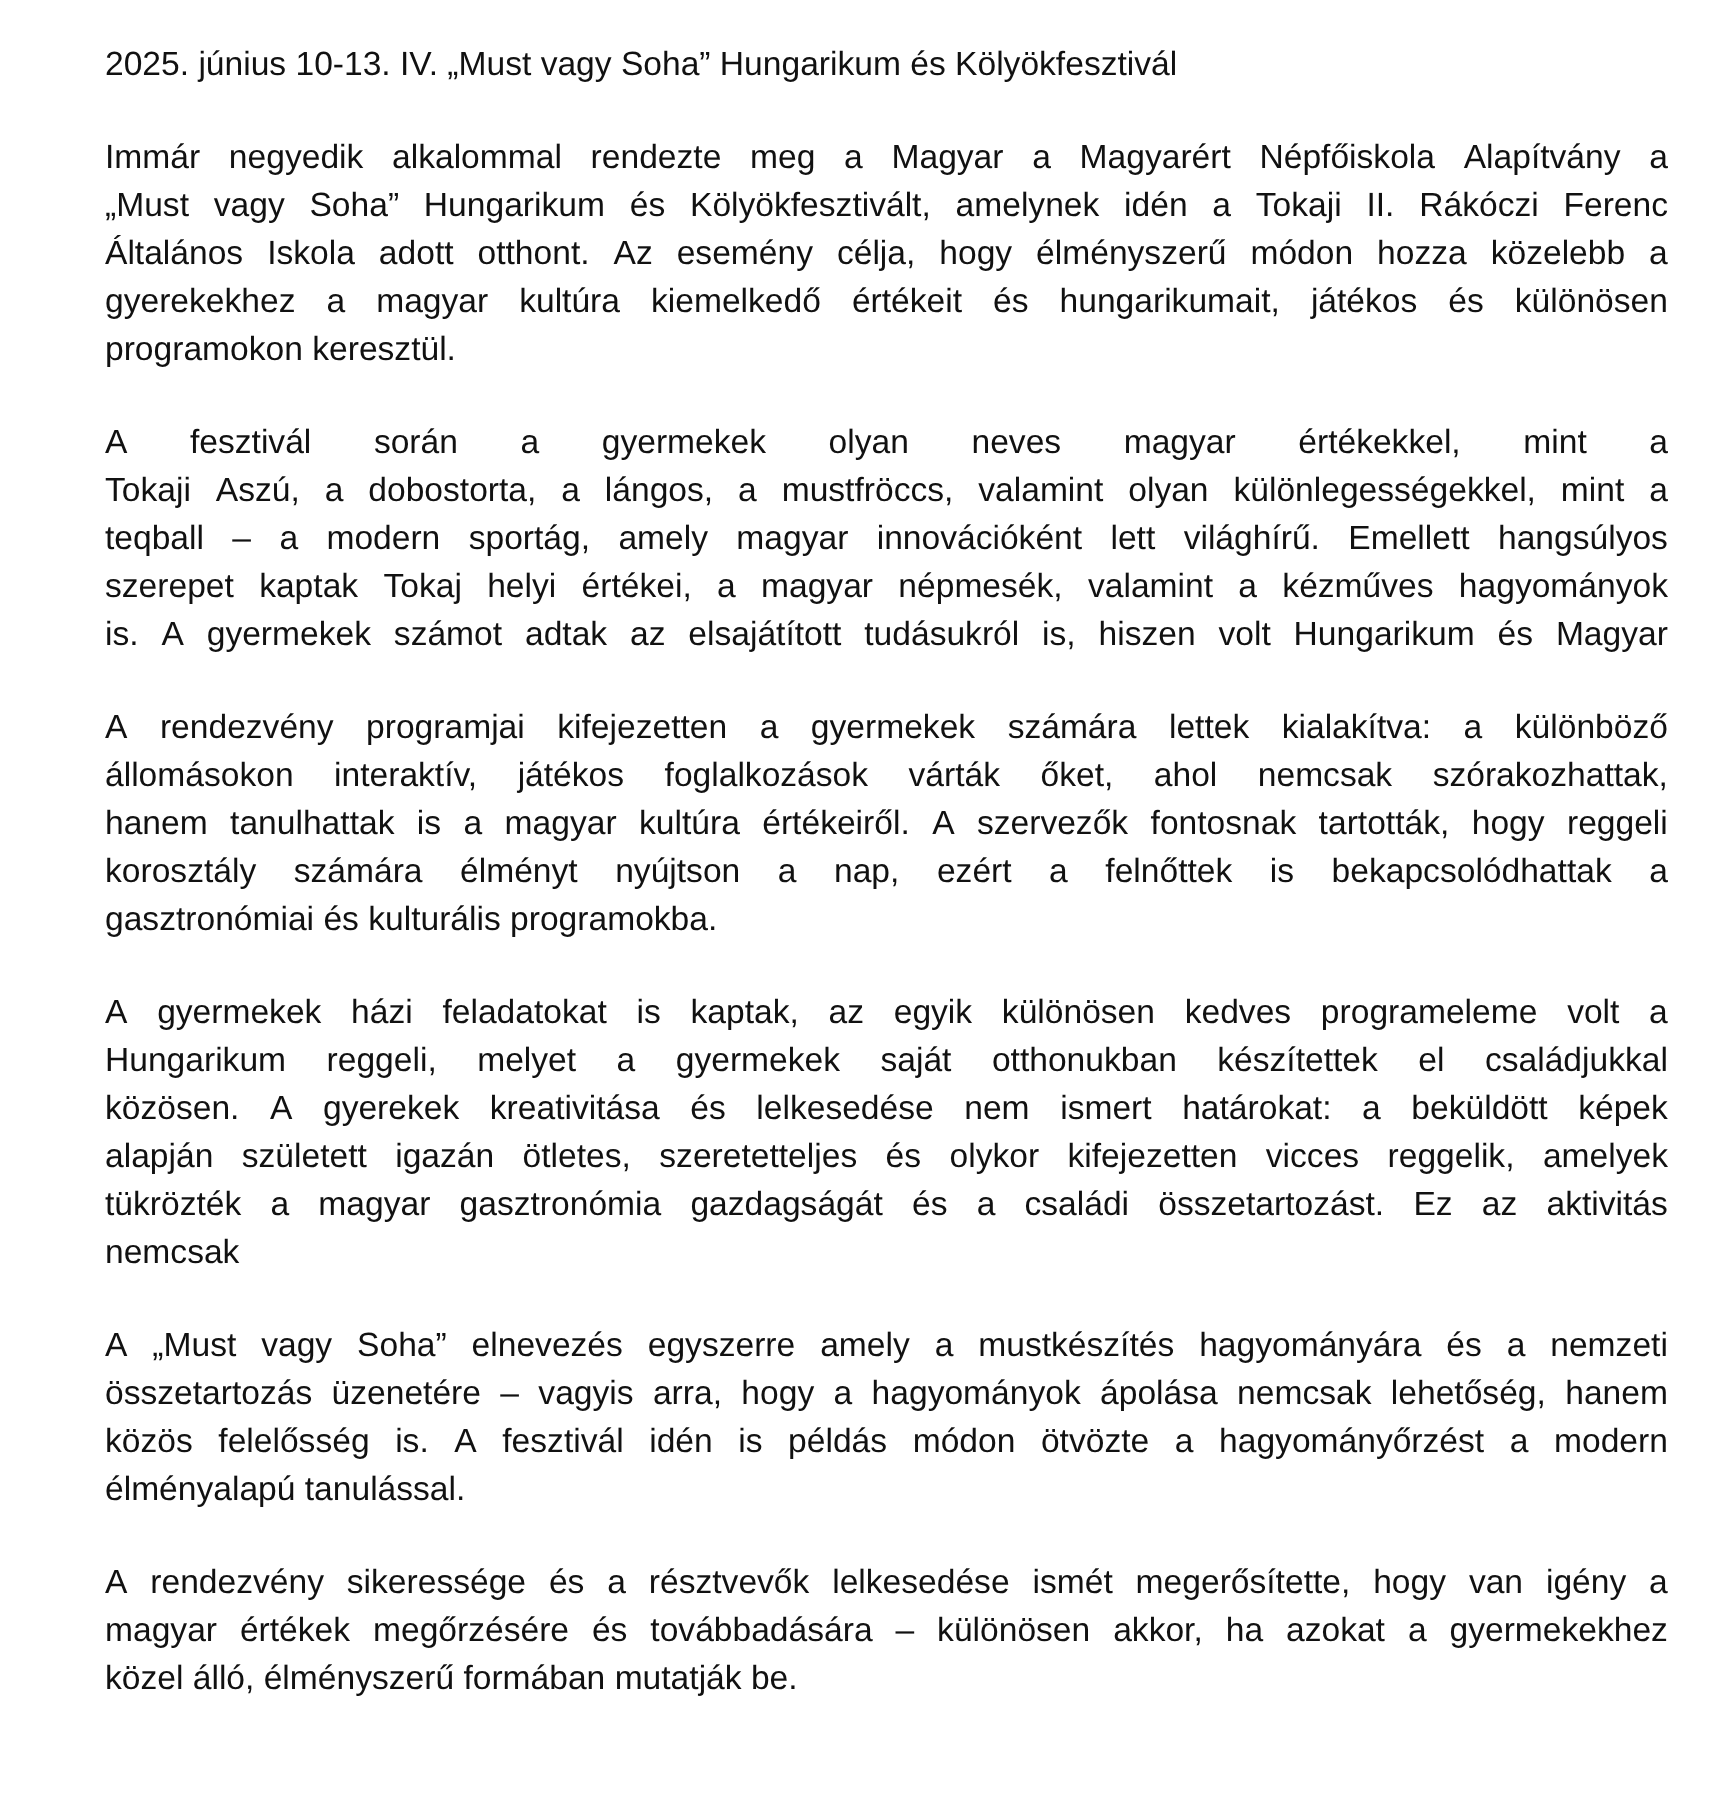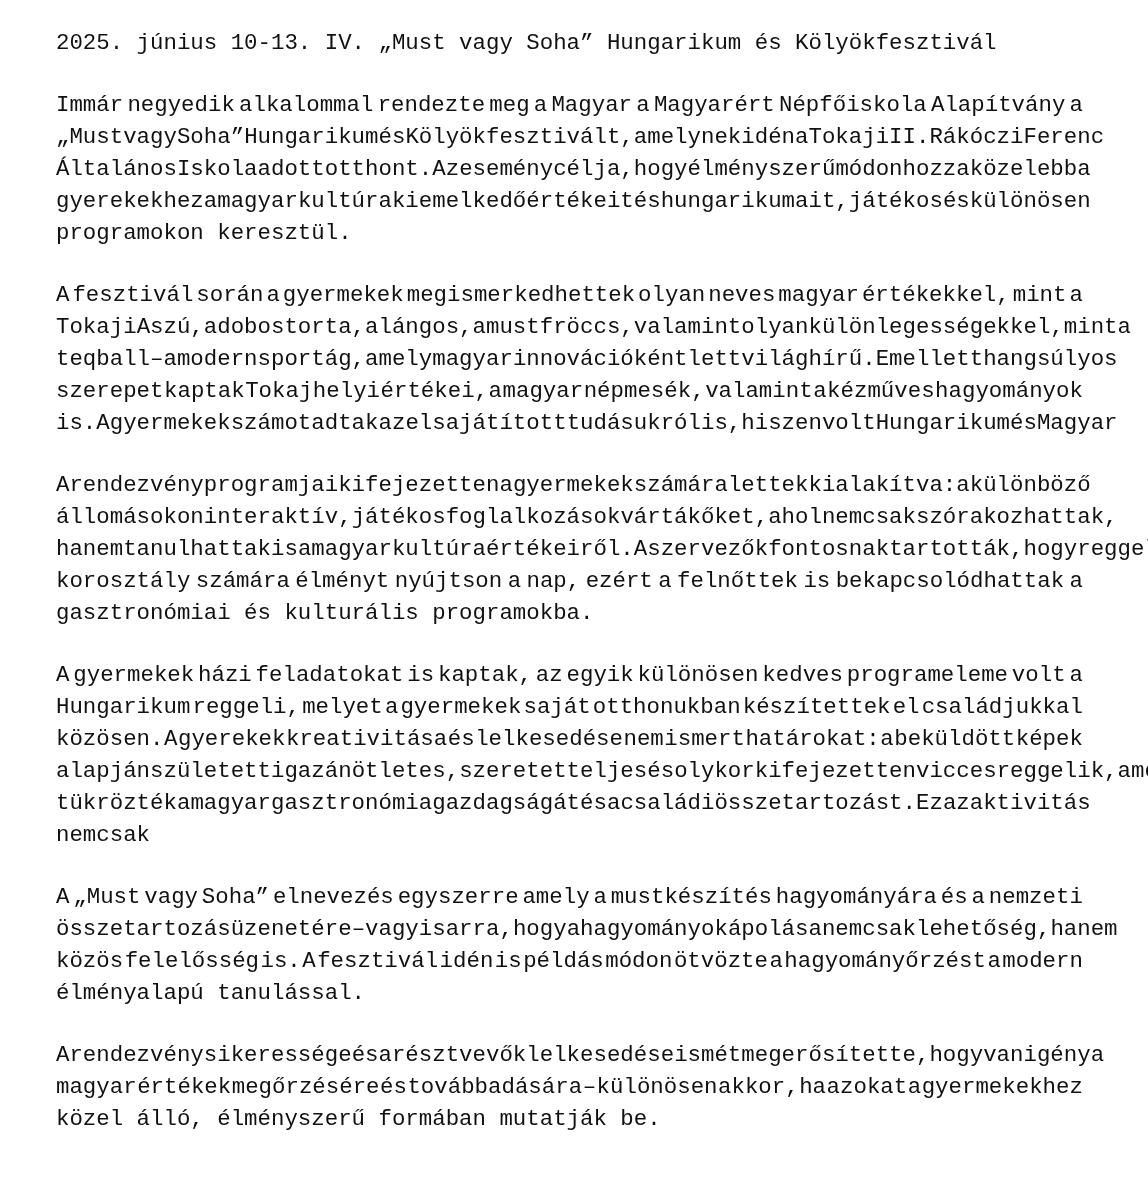--- a/index.html
+++ b/index.html
@@ -8,37 +8,37 @@
     background: #ffffff;
   }
   body {
     width: 1148px;
     height: 1200px;
     overflow: hidden;
     position: relative;
   }
   .page {
     position: absolute;
-    left: 56px;
+    left: 70px;
     top: 27px;
     width: 1042px;
     color: #111111;
-    font-family: Liberation Mono, monospace;
+    font-family: Liberation Sans, sans-serif;
     font-size: 22.4px;
     line-height: 32px;
   }
   .title {
     margin: 0 0 30px 0;
     font-weight: normal;
     font-size: 22.4px;
     line-height: 32px;
     white-space: nowrap;
   }
   .para {
-    margin: 0 15px 30px 0;
+    margin: 0 0 30px 0;
   }
   .line {
     display: block;
     text-align: justify;
     text-align-last: justify;
     white-space: nowrap;
     height: 32px;
   }
   .line.last {
     text-align: right;
@@ -118,21 +118,20 @@
         </span>
         <span class="line last">programokon keresztül.</span>
       </p>
     <p class="para">
         <span class="line j">
           <span class="w">A</span>
           <span class="w">fesztivál</span>
           <span class="w">során</span>
           <span class="w">a</span>
           <span class="w">gyermekek</span>
-          <span class="w">megismerkedhettek</span>
           <span class="w">olyan</span>
           <span class="w">neves</span>
           <span class="w">magyar</span>
           <span class="w">értékekkel,</span>
           <span class="w">mint</span>
           <span class="w">a</span>
         </span>
         <span class="line j">
           <span class="w">Tokaji</span>
           <span class="w">Aszú,</span>

